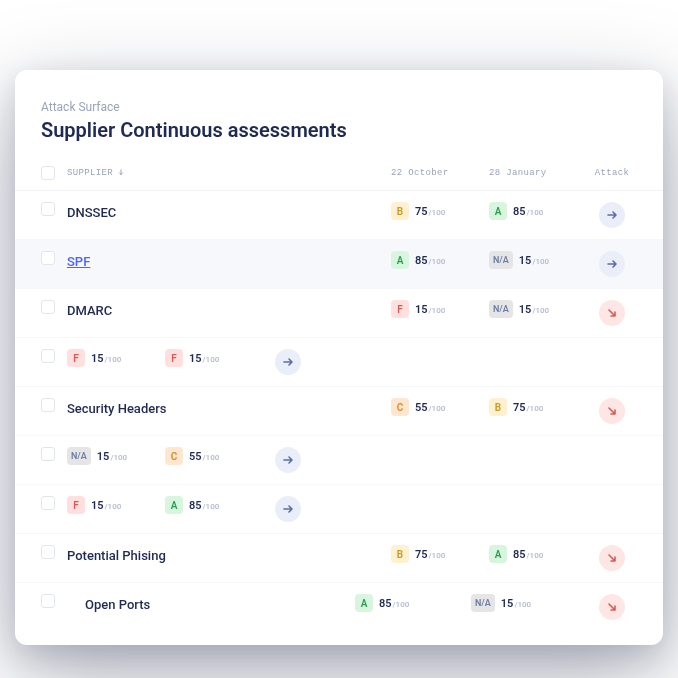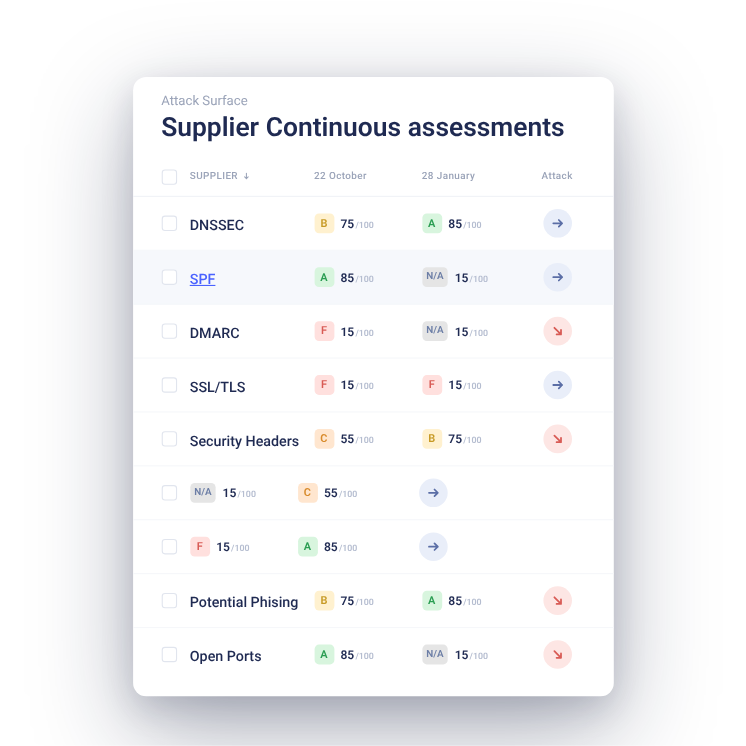--- a/index.html
+++ b/index.html
@@ -7,36 +7,36 @@
     width: 678px;
     height: 678px;
     font-family: -apple-system, BlinkMacSystemFont, "Segoe UI", Roboto, sans-serif;
     background: #fff;
     display: flex;
     align-items: flex-start;
     justify-content: center;
     padding-top: 70px;
   }
   .card {
-    width: 437px;
+    width: 648px;
     background: #fff;
     border-radius: 12px;
     box-shadow: 0 30px 90px rgba(20,30,60,0.35), 0 10px 30px rgba(20,30,60,0.15);
-    padding: 14px 0 14px 0;
+    padding: 30px 0 14px 0;
   }
   .card-head {
     padding: 0 26px 14px 26px;
   }
   .subtitle {
     font-size: 12px;
     color: #9aa3b8;
     margin-bottom: 4px;
   }
   .title {
-    font-size: 24px;
+    font-size: 20px;
     font-weight: 600;
     color: #1f2a52;
   }
   .thead {
     display: flex;
     align-items: center;
     padding: 10px 26px;
     border-bottom: 1px solid #f0f2f7;
   }
   .col-check { width: 26px; flex: 0 0 26px; }
@@ -45,36 +45,37 @@
   .col-trend { width: 50px; flex: 0 0 50px; display:flex; justify-content:center;}
   .th {
     font-size: 9px;
     letter-spacing: 0.04em;
     color: #9aa3b8;
     text-transform: none;
     font-weight: 500;
     display: flex;
     align-items: center;
     gap: 4px;
+    font-family: Liberation Mono, monospace;
   }
   .th.col-trend { justify-content:center; }
   .checkbox {
     width: 14px;
     height: 14px;
     border: 1.2px solid #e1e5ee;
     border-radius: 3px;
     background: #fff;
   }
   .row {
     display: flex;
-    align-items: center;
+    align-items: flex-start;
     padding: 11px 26px;
     border-bottom: 1px solid #f6f7fa;
   }
-  .row:last-child { border-bottom: none; }
+  .row:last-child { border-bottom: none; gap: 18px; }
   .row.active {
     background: #f6f8fc;
   }
   .supplier-name {
     font-size: 13px;
     font-weight: 500;
     color: #1f2a52;
   }
   .row.active .supplier-name {
     color: #4a62ff;
@@ -217,23 +218,20 @@
             <svg viewBox="0 0 12 12">
               <path d="M3 3 L9 9 M9 9 L9 5 M9 9 L5 9" stroke="#d85b55" stroke-width="1.6" fill="none" stroke-linecap="round" stroke-linejoin="round"></path>
             </svg>
           </span>
     </div>
       </div>
       <div class="row">
     <div class="col-check">
       <div class="checkbox"></div>
     </div>
-    <div class="col-supplier">
-      <span class="supplier-name">SSL/TLS</span>
-    </div>
     <div class="col-score score-cell">
     <span class="grade F">F</span>
     <span class="score-num">15<span class="score-unit">/100</span></span>
   </div>
     <div class="col-score score-cell">
     <span class="grade F">F</span>
     <span class="score-num">15<span class="score-unit">/100</span></span>
   </div>
     <div class="col-trend">
       <span class="trend-icon flat">

